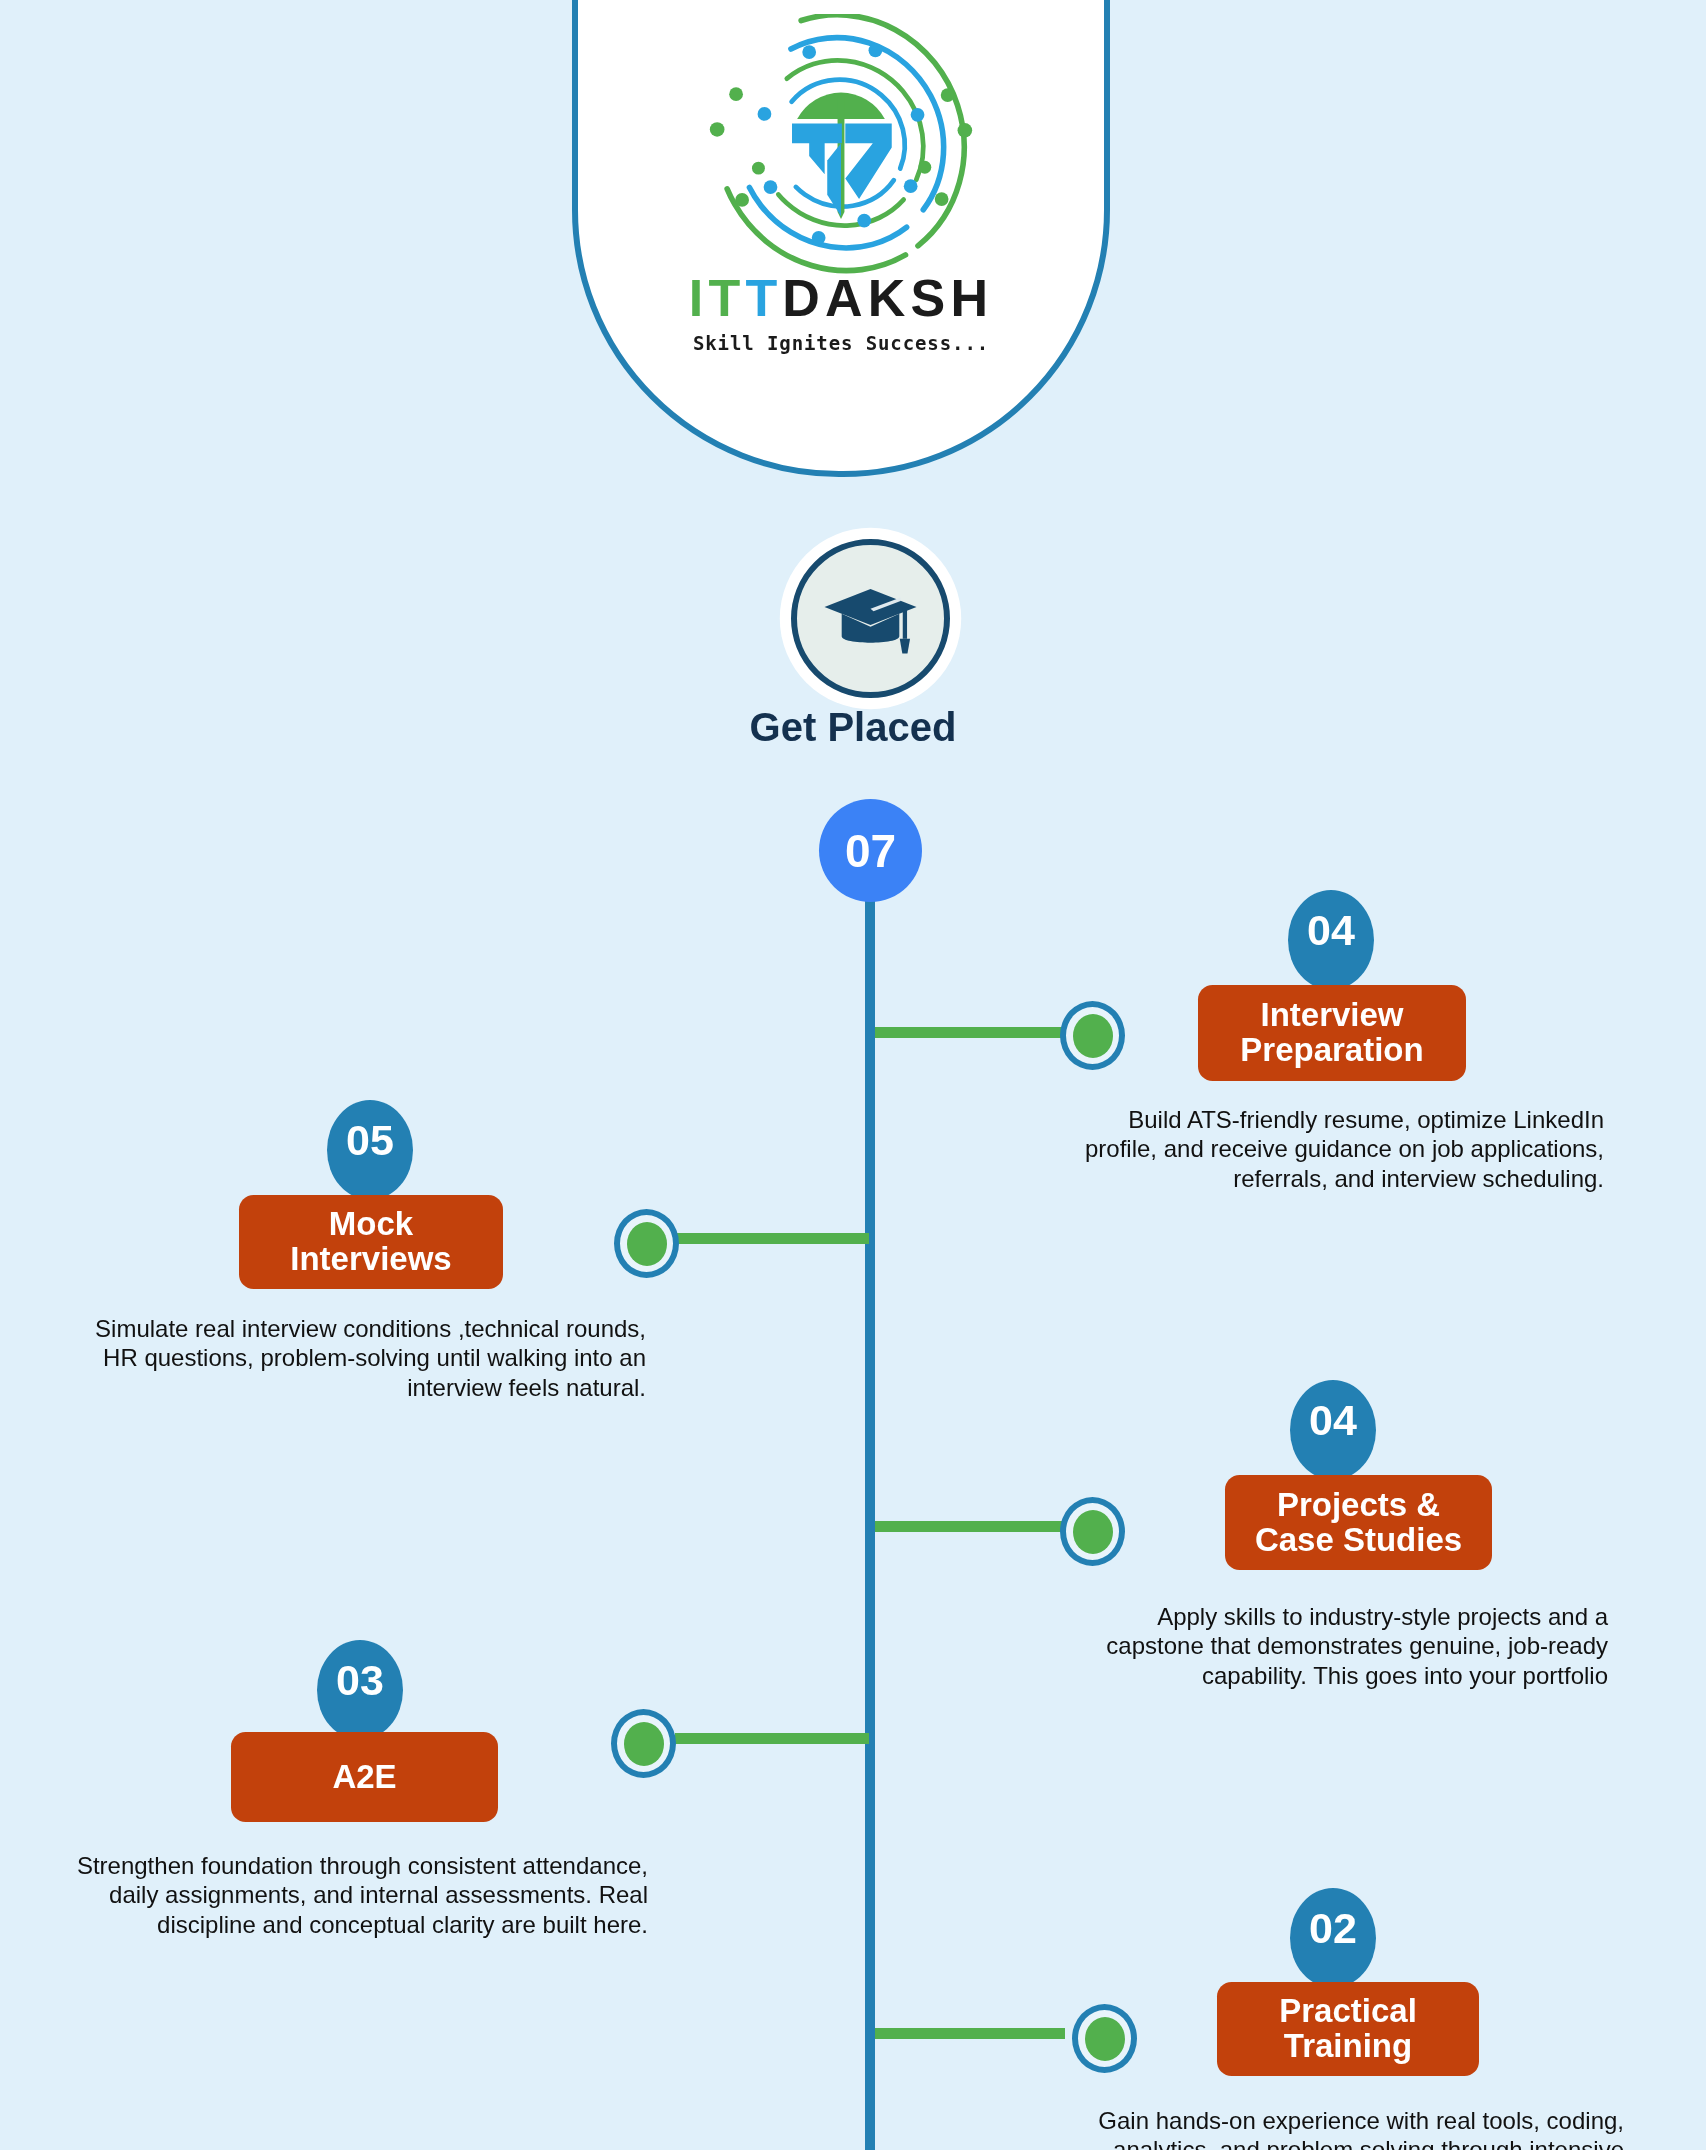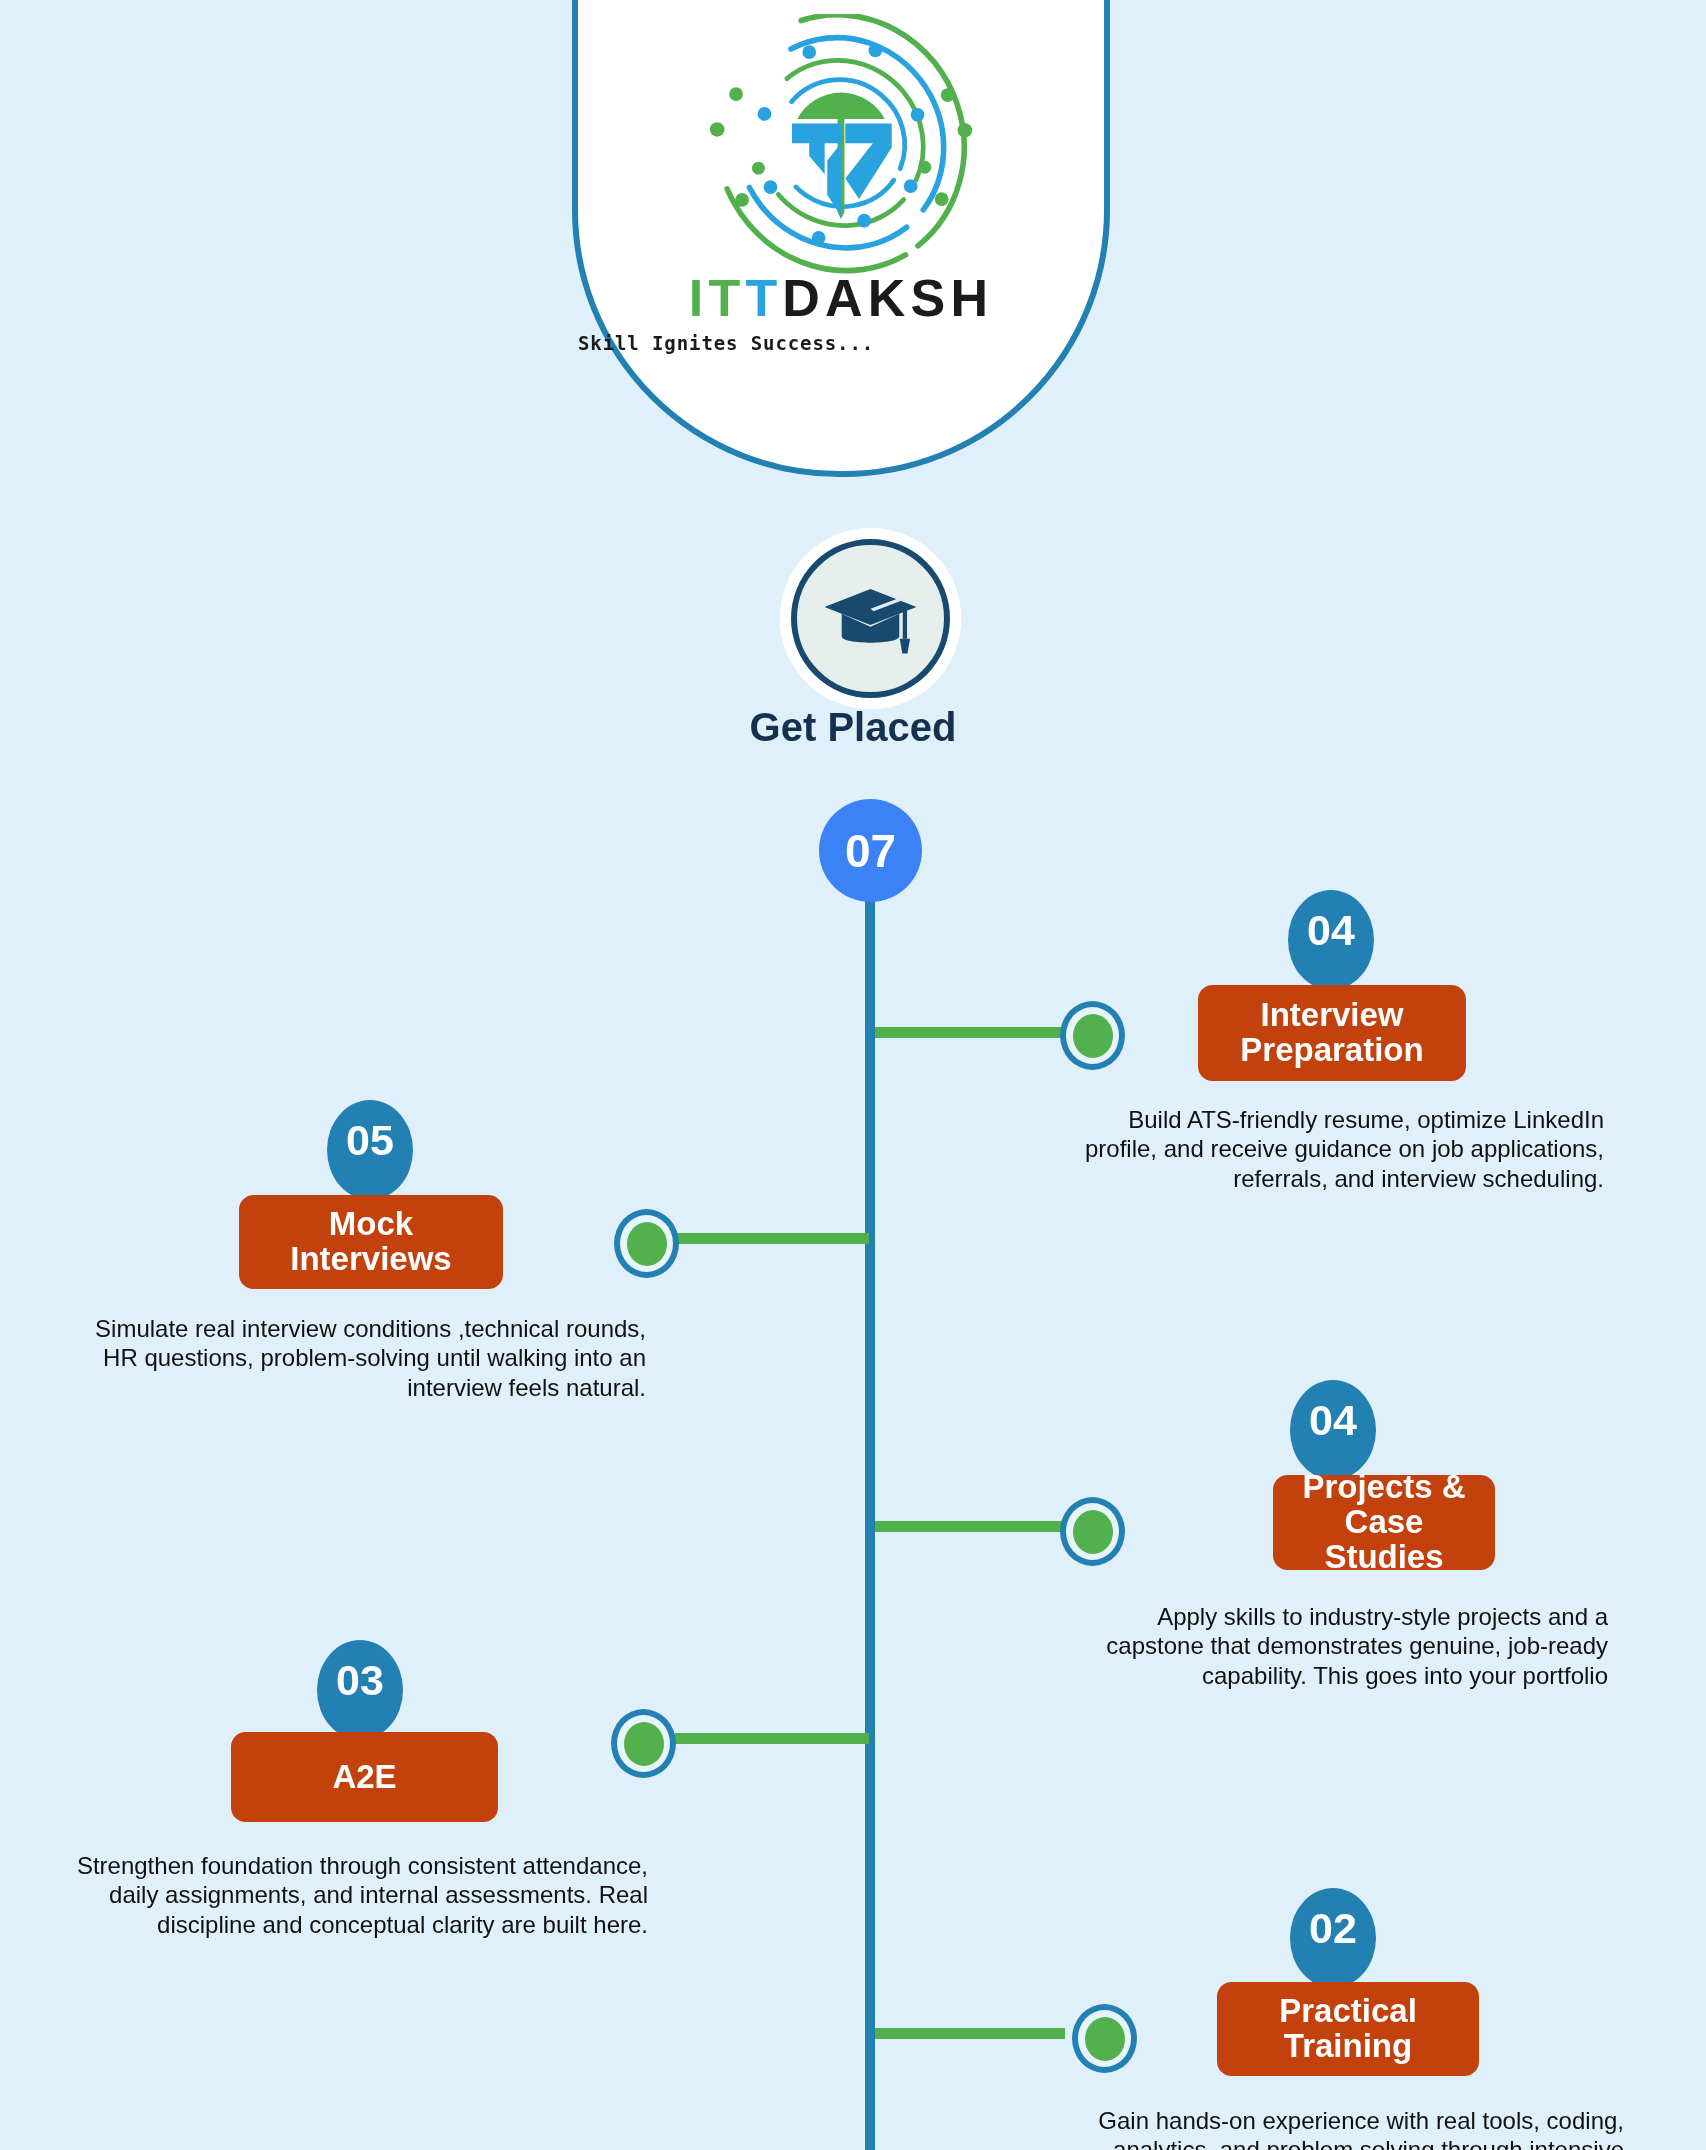--- a/index.html
+++ b/index.html
@@ -18,21 +18,21 @@
     border-bottom-left-radius:267px; border-bottom-right-radius:267px;
   }
   #logo-mark{ position:absolute; left:50%; top:189px; transform:translateX(-50%); }
   #logo-wordmark{
     position:absolute; left:0; right:0; top:443px; text-align:center;
     font-size:52px; font-weight:700; letter-spacing:5.2px; color:#1b1b1b;
   }
   #logo-wordmark .g{ color:#52b04d; }
   #logo-wordmark .b{ color:#29a3e0; }
   #logo-tagline{
-    position:absolute; left:0; right:0; top:507px; 
+    position:absolute; left:0; right:0; top:507px; text-align:center;
     font-size:19px; font-weight:700; letter-spacing:0.9px; color:#1b1b1b;
     font-family:"DejaVu Sans Mono", monospace;
   }
 
   
   #spine{
     position:absolute; left:865px; top:834px; width:9.5px; height:1501px;
     background:#2380b3;
   }
 
@@ -168,21 +168,21 @@
   <div class="pill" style="left:239px; top:1195px; width:264px; height:94px;">Mock Interviews</div>
   <div class="desc" style="left:95px; top:1314px; width:551px;">Simulate real interview conditions ,technical rounds, HR questions, problem-solving until walking into an interview feels natural.</div>
 </div>
 
 <div class="connector" style="left:875px; top:1521px; width:190px;"></div>
 <div class="marker" style="left:1060px; top:1497px;">
     <div class="dot"></div>
   </div>
 <div class="step">
   <div class="num-bubble" style="left:1290px; top:1380px;">04</div>
-  <div class="pill" style="left:1273px; top:1475px; width:222px; height:95px;">Projects &amp; Case Studies</div>
+  <div class="pill" style="left:1225px; top:1475px; width:267px; height:95px;">Projects &amp; Case Studies</div>
   <div class="desc" style="left:1055px; top:1602px; width:553px;">Apply skills to industry-style projects and a capstone that demonstrates genuine, job-ready capability. This goes into your portfolio</div>
 </div>
 
 <div class="connector" style="left:675px; top:1733px; width:194px;"></div>
 <div class="marker" style="left:611px; top:1709px;">
     <div class="dot"></div>
   </div>
 <div class="step">
   <div class="num-bubble" style="left:317px; top:1640px;">03</div>
   <div class="pill" style="left:231px; top:1732px; width:267px; height:90px;">A2E</div>

